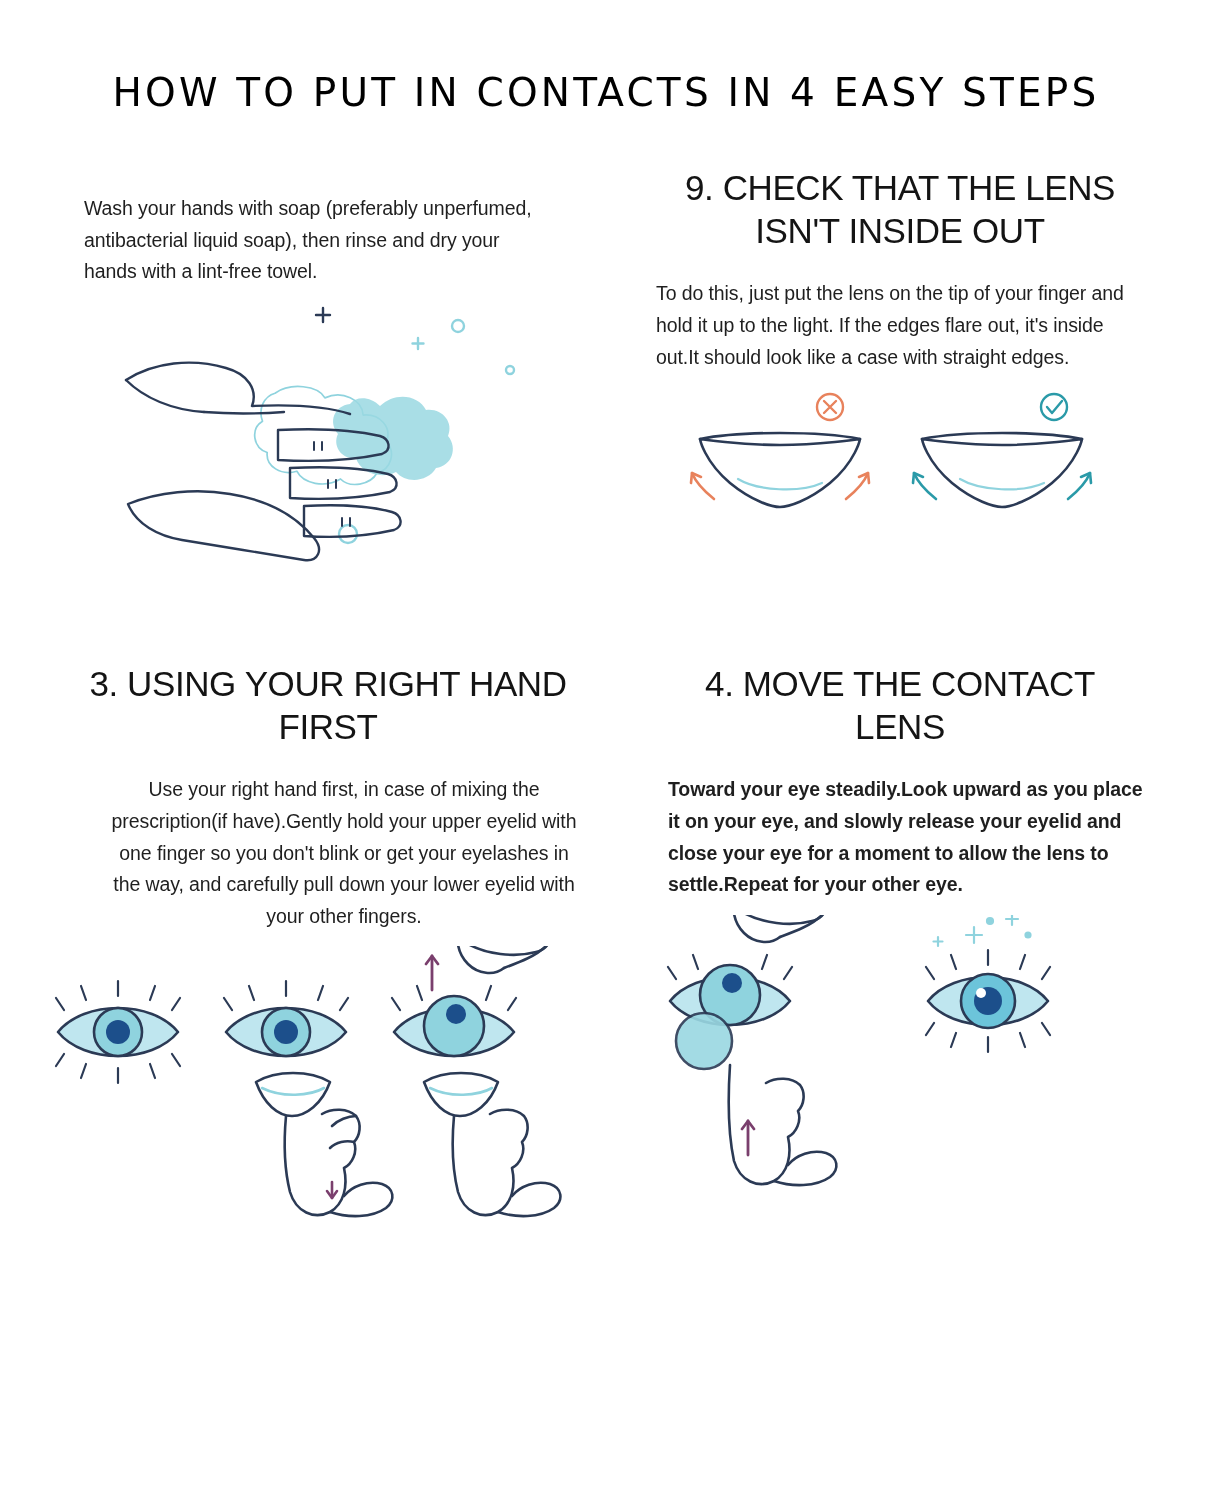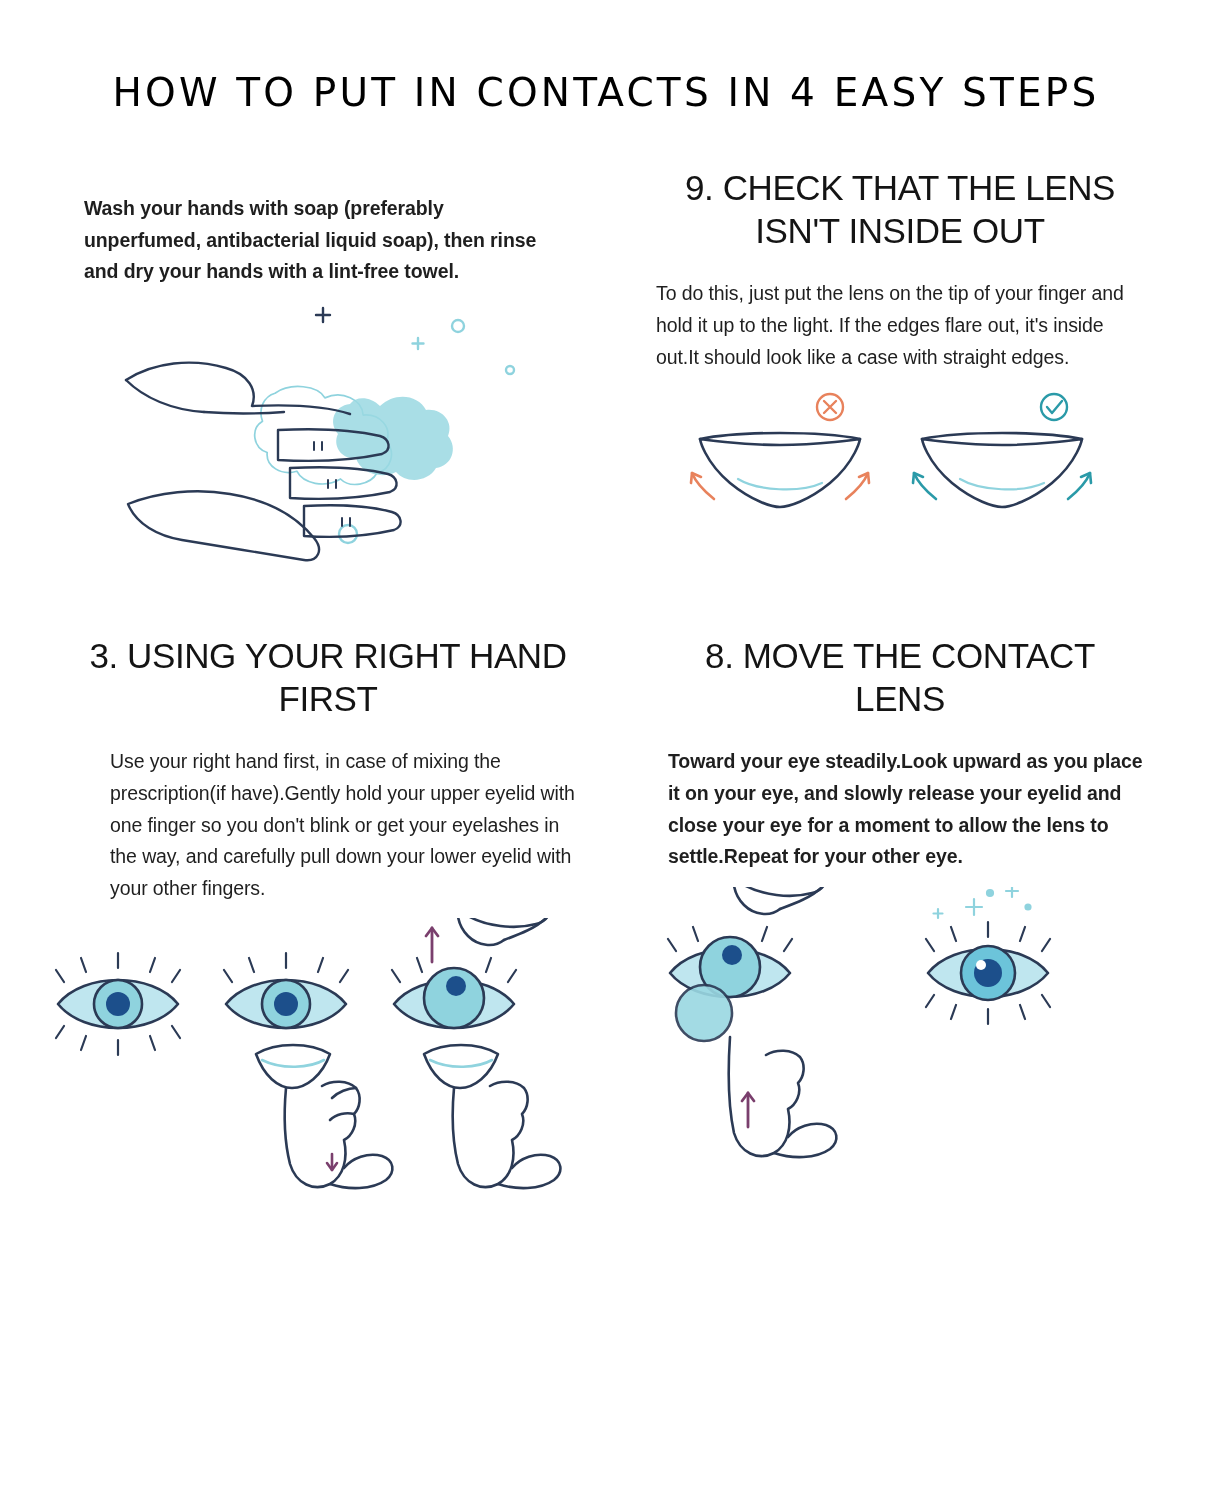--- a/index.html
+++ b/index.html
@@ -61,33 +61,33 @@
   }
 
   .step-body {
     font-size: 19.5px;
     line-height: 1.62;
     color: #1f1f1f;
     margin: 26px 0 0 0;
     letter-spacing: -0.1px;
   }
 
-  .cell-1 .step-body { padding: 0 58px 0 36px; font-weight: bold; }
+  .cell-1 .step-body { padding: 0 58px 0 36px; }
   .cell-2 .step-body { padding: 0 32px 0 20px; }
-  .cell-3 .step-body { padding: 0 30px 0 62px; }
+  .cell-3 .step-body { padding: 0 30px 0 62px; text-align: center; }
   .cell-4 .step-body { padding: 0 20px 0 32px; font-weight: bold; }
 
   .art {
     margin-top: 14px;
     display: flex;
     justify-content: center;
     align-items: flex-start;
   }
 
-  .row2 { margin-top: 28px; }
+  .row2 { margin-top: 56px; }
 
   svg { display: block; }
 </style>
 </head>
 <body>
 
 <div class="page">
 
   <h1 class="main-title">HOW TO PUT IN CONTACTS IN 4 EASY STEPS</h1>
 
@@ -228,21 +228,21 @@
               <path d="M36 92 C56 102 84 100 98 92" stroke="#8fd3de"></path>
               <path d="M60 120 C58 142 58 172 64 196 C70 216 88 224 104 216 C118 208 122 190 118 172 C126 168 132 156 128 146 C134 140 136 128 130 120 C122 112 106 112 96 118"></path>
               <path d="M104 216 C122 222 146 222 160 212 C170 204 168 192 156 188 C142 184 126 190 118 200"></path>
             </g>
           </g>
         </svg>
       </div>
     </div>
 
     <div class="cell cell-4 row2">
-      <h2 class="step-title">8. MOVE THE CONTACT LENS</h2>
+      <h2 class="step-title">4. MOVE THE CONTACT LENS</h2>
       <p class="step-body">Toward your eye steadily.Look upward as you place it on your eye, and slowly release your eyelid and close your eye for a moment to allow the lens to settle.Repeat for your other eye.</p>
       <div class="art">
         <svg width="520" height="300" viewBox="0 0 520 300" aria-hidden="true">
           <g fill="none" stroke="#2b3a55" stroke-width="2.6" stroke-linecap="round" stroke-linejoin="round">
 
             <g transform="translate(30,50)">
               <path d="M0 36 C26 4 94 4 120 36 C94 68 26 68 0 36 Z" fill="#bfe6ef"></path>
               <circle cx="60" cy="30" r="30" fill="#8fd3de"></circle>
               <circle cx="62" cy="18" r="10" fill="#1c4f8b" stroke="none"></circle>
               <g stroke-width="2.2">

